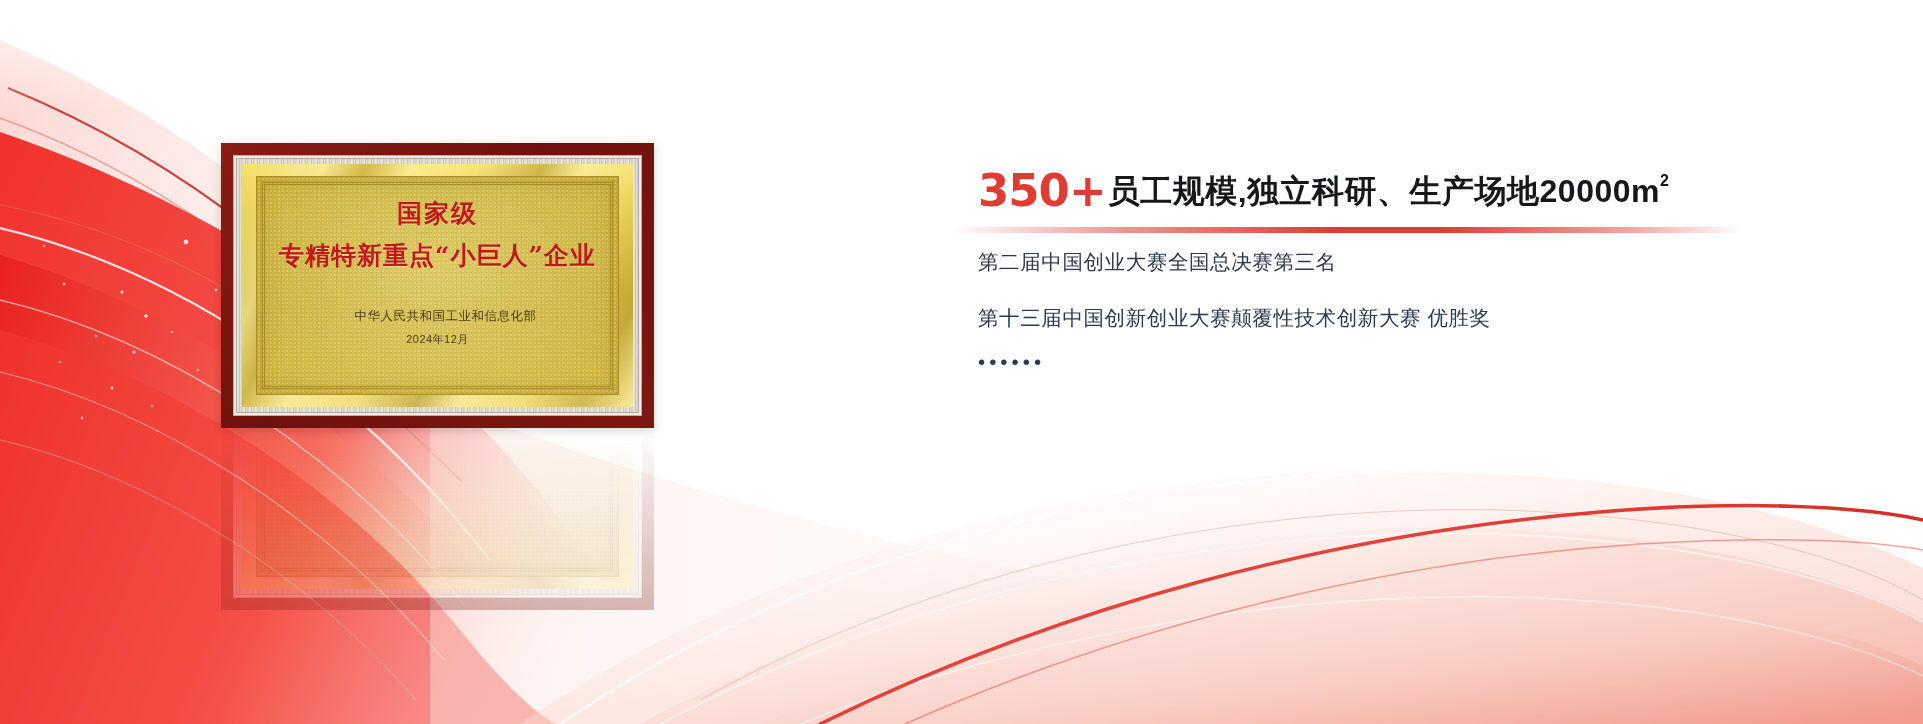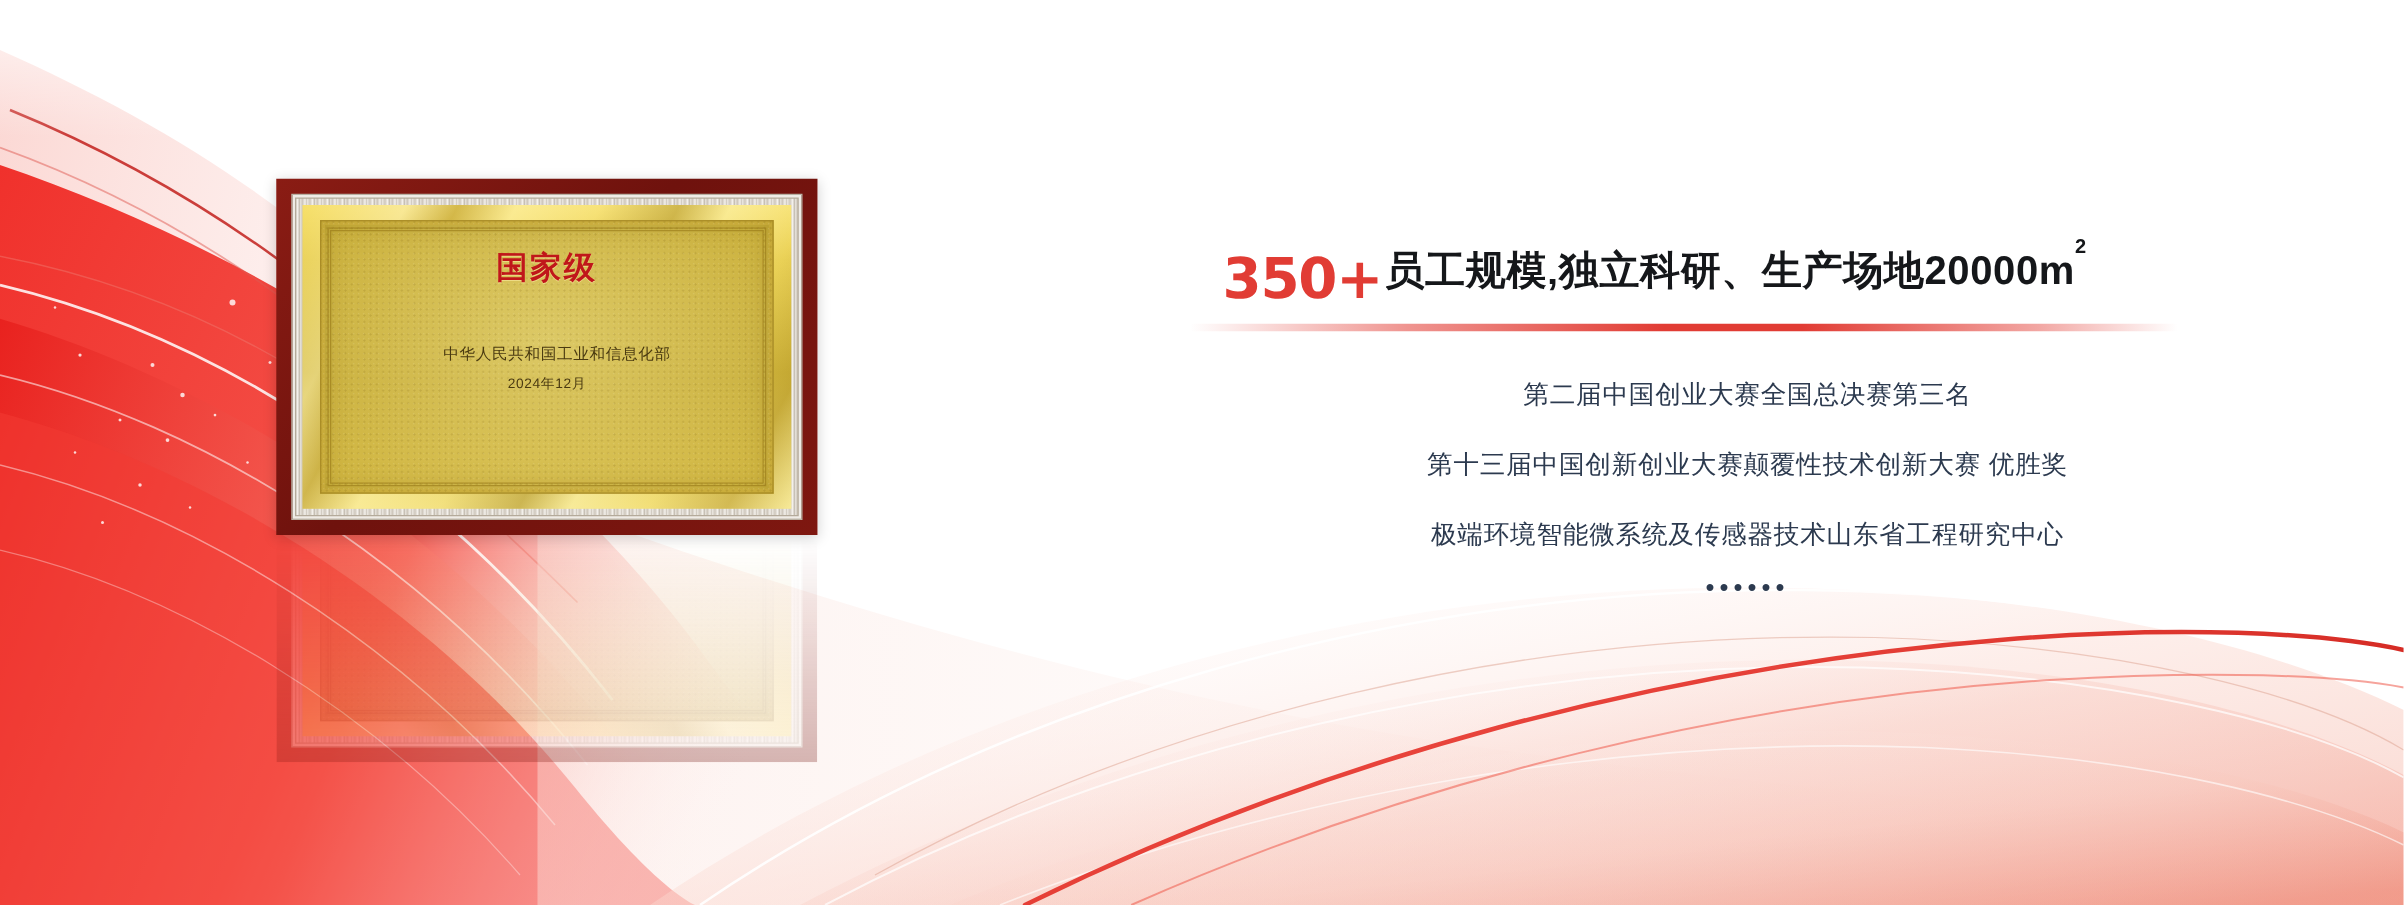--- a/index.html
+++ b/index.html
@@ -145,24 +145,23 @@
   }
   .plaque-reflection .plaque{ height:285px; box-shadow:none; }
 
   
   .content{
     position:absolute;
     left:978px; top:168px;
     width:840px;
   }
   .headline{
-    display:flex; align-items:flex-start;
+    display:flex; align-items:center;
     white-space:nowrap;
     line-height:1;
-    margin-top:32px;
   }
   .hl-number{
     font-family:"DejaVu Sans","Liberation Sans",sans-serif;
     font-weight:700;
     font-size:45px;
     color:#e13c34;
     letter-spacing:-1px;
   }
   .hl-text{
     font-size:32px;
@@ -186,23 +185,22 @@
     background:linear-gradient(90deg,
       rgba(226,60,52,0) 0%,
       rgba(226,60,52,.55) 22%,
       #e13c34 48%,
       #e13c34 62%,
       rgba(226,60,52,.45) 86%,
       rgba(226,60,52,0) 100%);
   }
 
   .award-list{
-    margin-top:36px;
+    margin-top:15px;
     list-style:none;
-    text-align:center;
   }
   .award-item{
     font-size:20.5px;
     color:#2c3a4f;
     letter-spacing:.6px;
     margin-bottom:28px;
     white-space:nowrap;
   }
   .award-ellipsis{
     font-size:20.5px;
@@ -322,20 +320,21 @@
       </div>
     </div>
   </div>
 
   <div class="plaque-wrap">
     <div class="plaque">
       <div class="plaque-silver">
         <div class="plaque-gold">
           <div class="plaque-inner">
             <div class="pl-title">国家级</div>
+            <div class="pl-sub">专精特新重点“小巨人”企业</div>
             <div class="pl-issuer">中华人民共和国工业和信息化部</div>
             <div class="pl-date">2024年12月</div>
           </div>
         </div>
       </div>
     </div>
   </div>
 
   <div class="content">
 
@@ -343,19 +342,18 @@
       <span class="hl-number">350+</span>
       <span class="hl-text">员工规模‚独立科研、生产场地20000m</span>
       <span class="hl-sup">2</span>
     </div>
 
     <div class="hl-rule"></div>
 
     <ul class="award-list">
       <li class="award-item">第二届中国创业大赛全国总决赛第三名</li>
       <li class="award-item">第十三届中国创新创业大赛颠覆性技术创新大赛 优胜奖</li>
-      <li class="award-item">极端环境智能微系统及传感器技术山东省工程研究中心</li>
       <li class="award-ellipsis">••••••</li>
     </ul>
 
   </div>
 
 </div>
 
 </body></html>

